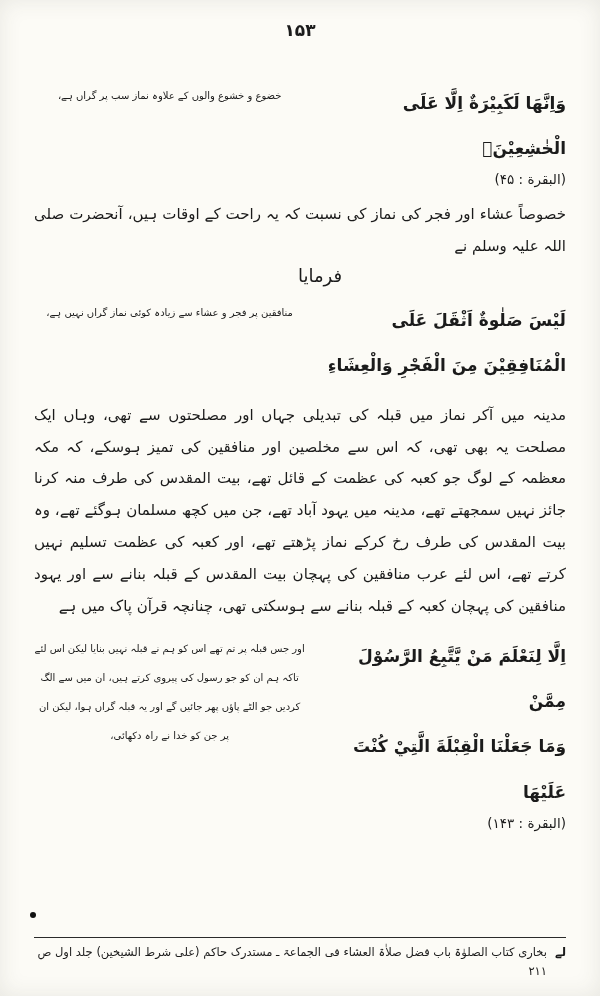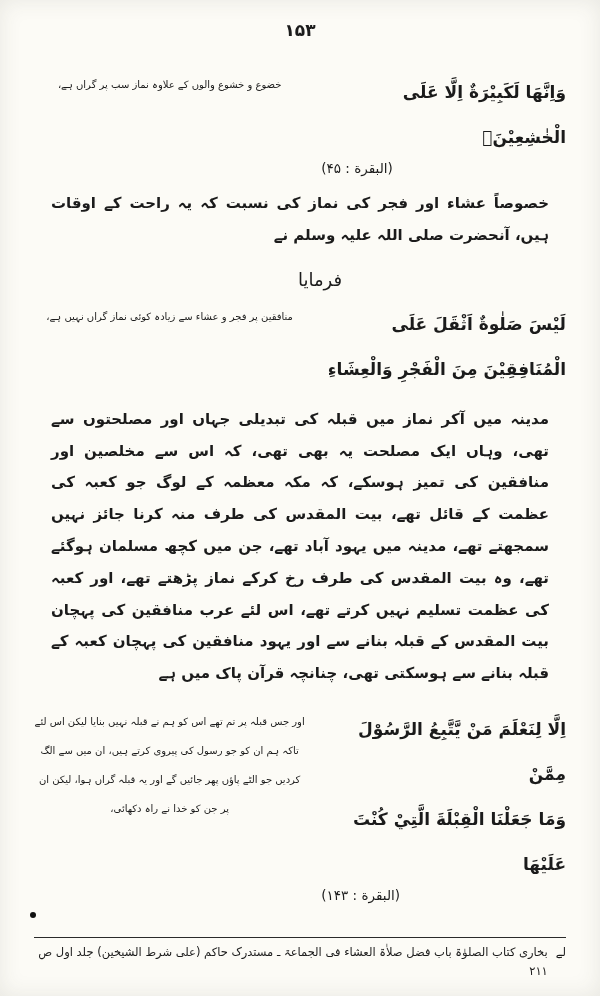--- a/index.html
+++ b/index.html
@@ -15,60 +15,59 @@
     padding:16px 34px 8px 34px;
     overflow:hidden;
     box-shadow: inset 0 0 22px rgba(60,55,45,0.10);
   }
   .page-number {
     text-align:center;
     font-size:17px;
     font-weight:bold;
     letter-spacing:3px;
     margin-top:4px;
-    margin-bottom:30px;
+    margin-bottom:41px;
   }
   .two-col { display:flex; gap:16px; align-items:flex-start; }
   .col-arabic { flex:0 0 46%; }
   .col-urdu   { flex:1 1 54%; }
   .arabic {
     font-size:17px;
     font-weight:bold;
     line-height:2.65;
     text-align:right;
   }
   .ref {
-    text-align:left;
+    text-align:right;
     font-size:13.5px;
     margin-top:0px;
   }
   .urdu-trans {
     font-size:10px;
     line-height:2.9;
     text-align:center;
   }
   .para {
     font-size:15px;
     line-height:2.12;
     text-align:justify;
     text-align-last:right;
-    margin:17px;
-    font-weight:bold;
+    margin:0;
   }
   .said {
     text-align:center;
     font-size:18px;
     margin:2px 0 8px 40px;
   }
   .blk { margin-top:12px; }
   .blk-first { margin-top:26px; }
   .footnote-area { position:absolute; left:34px; right:34px; bottom:14px; }
   .divider { border:none; border-top:1.6px solid #2a2a2a; margin:0 0 5px 0; }
   .footnote { display:flex; gap:8px; font-size:11.5px; line-height:1.7; align-items:flex-start; }
-  .footnote-marker { font-weight:normal; white-space:nowrap; }
+  .footnote-marker { font-weight:bold; white-space:nowrap; }
   .dot {
     position:absolute;
     right:562px; 
     left:30px;
     bottom:78px;
     width:6px; height:6px;
     background:#111; border-radius:50%;
   }
 </style>
 </head>

